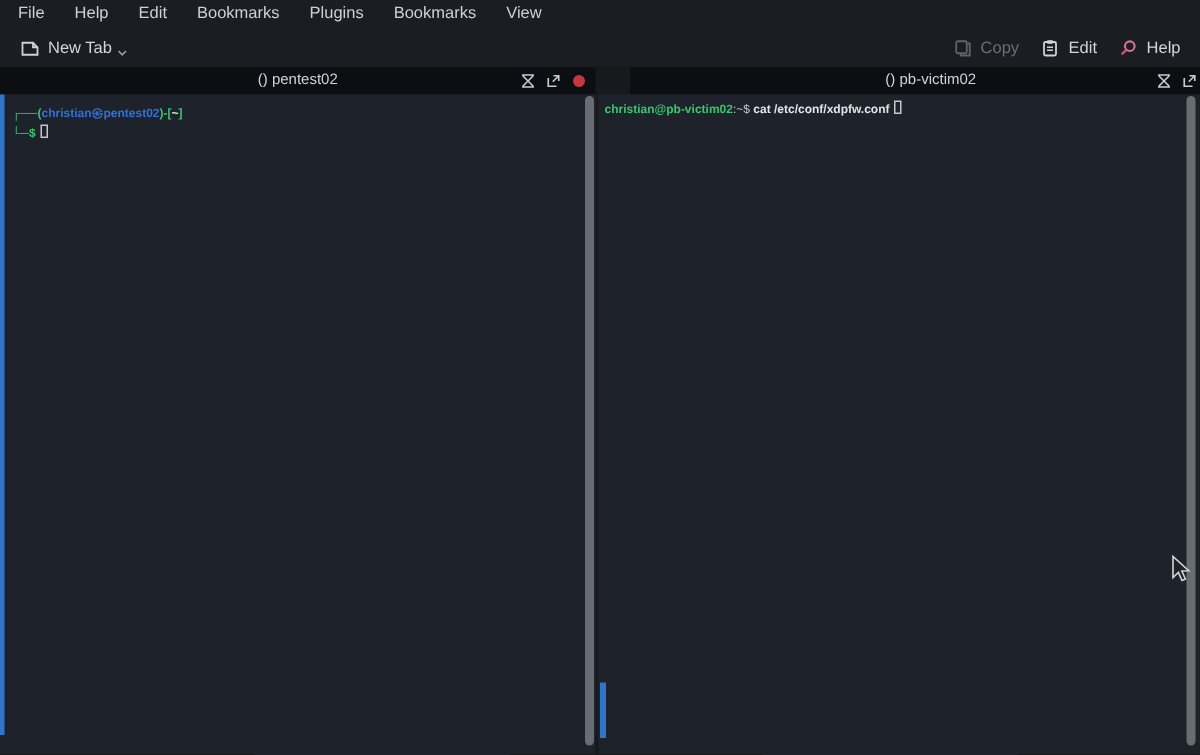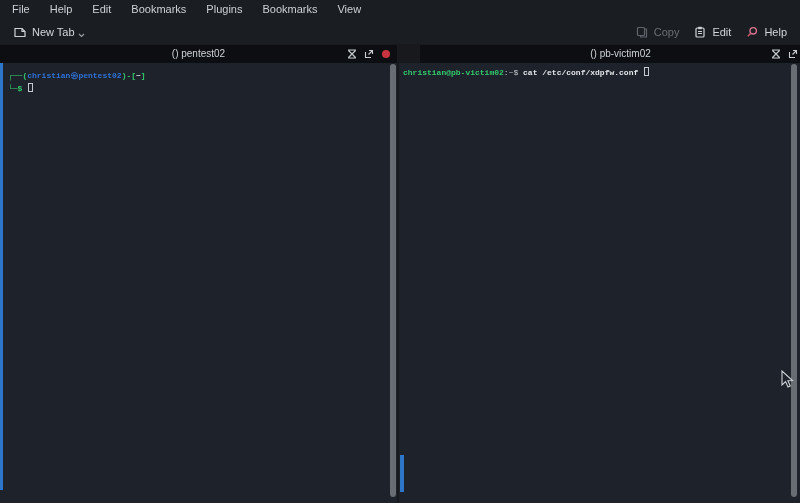--- a/index.html
+++ b/index.html
@@ -49,21 +49,21 @@
   .ico-max-r { right:40px; } .ico-det-r { right:23px; }
   .close-dot {
     position:absolute; top:5px; right:7px; width:8px; height:8px; border-radius:50%;
   }
   .dot-l { background:#c9353f; }
   .dot-r { background:#e33c47; box-shadow:0 0 3px rgba(227,60,71,.8); }
 
   
   .term {
     position:absolute; top:63px; height:440px; background:#1e222a;
-    font-family:Liberation Mono, monospace; font-size:8px; line-height:13px;
+    font-family:Liberation Sans, sans-serif; font-size:8px; line-height:13px;
   }
   .term-left  { left:0;    width:397px; }
   .term-right { left:399px; width:401px; }
   .term pre { margin:0; font:inherit; }
   .term-left  pre { padding:6px 0 0 8px; }
   .term-right pre { padding:3px 0 0 4px; }
 
   .b { font-weight:bold; }
   .green { color:#33c96c; }
   .kblue { color:#2e72d9; }

